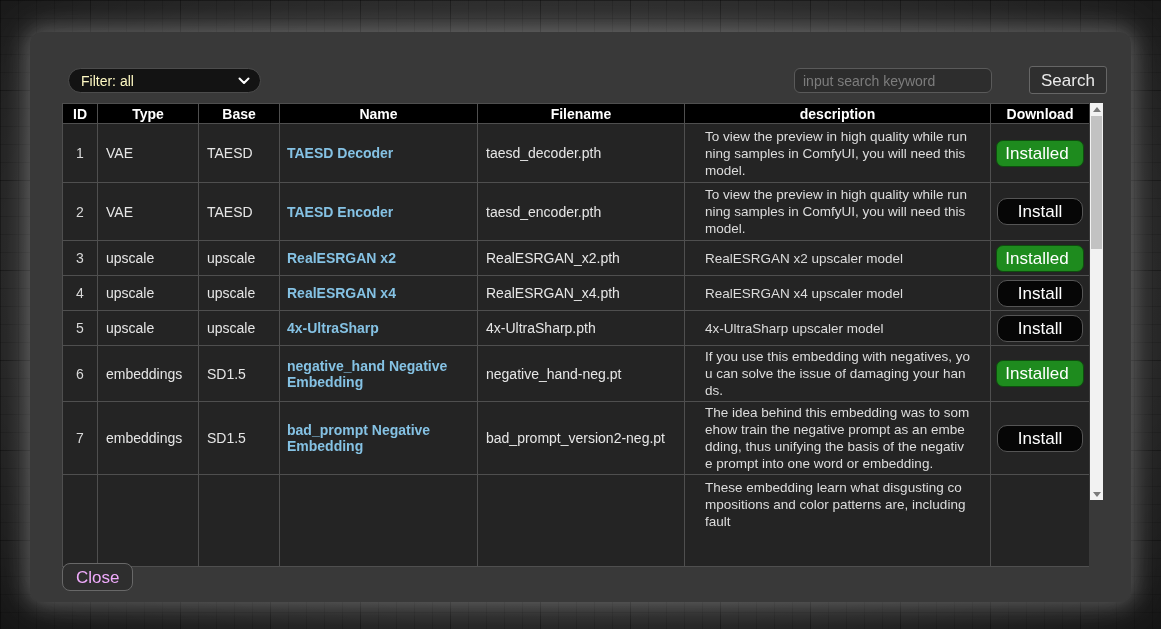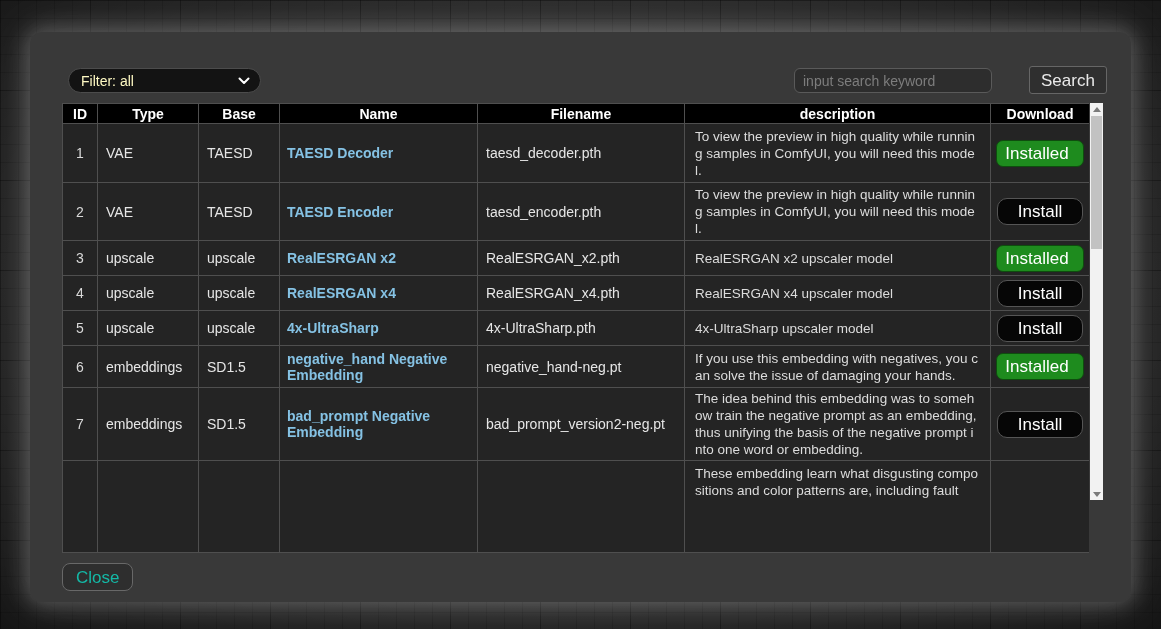--- a/index.html
+++ b/index.html
@@ -67,21 +67,21 @@
   tbody tr:nth-child(8){height:92px;}
   td.c-id{text-align:center;color:#d9d9d9;}
   td.c-type,td.c-base,td.c-file{padding-left:8px;}
   td.c-name{padding-left:7px;}
   td.c-name a{
     color:#85c2e4;font-weight:bold;
     text-decoration-color:#4156c8;cursor:pointer;
   }
   td.c-desc{
     color:#dcdcdc;font-size:13.5px;line-height:17px;
-    word-break:break-all;padding:2px 10px;vertical-align:middle;margin-left:6px;
+    word-break:break-all;padding:2px 20px;vertical-align:middle;margin-left:6px;
   }
   tbody tr:nth-child(8) td.c-desc{vertical-align:top;padding-top:4px;}
   td.c-dl{text-align:center;}
   .dl-btn{
     font-size:17px;color:#fff;cursor:pointer;line-height:1;
     background:#060606;border:1px solid #555;border-radius:10px;
     padding:4px 14px;min-width:86px;
   }
   .dl-btn.installed{
     background:#1e8b1e;border:1px solid #0e4d0e;border-radius:7px;padding-left:8px;
@@ -93,21 +93,21 @@
   .sb-btn.up{top:0;}
   .sb-btn.down{bottom:0;}
   .tri-up{width:0;height:0;border-left:4px solid transparent;border-right:4px solid transparent;border-bottom:5px solid #7a7a7a;}
   .tri-down{width:0;height:0;border-left:4px solid transparent;border-right:4px solid transparent;border-top:5px solid #7a7a7a;}
   .sb-thumb{position:absolute;left:1px;top:13px;width:11px;height:133px;background:#c2c2c2;cursor:pointer;}
 
   
   .close-btn{
     position:absolute;left:32px;top:531px;height:28px;padding:0 13px;
     background:#2e2e2e;border:1px solid #686868;border-radius:8px;
-    color:#14b8a6;font-size:17px;cursor:pointer;line-height:1;
+    color:#f0abfc;font-size:17px;cursor:pointer;line-height:1;
   }
 </style>
 </head>
 <body>
 
 <div class="screen">
   <div class="dialog">
 
     <div class="filter-select">
       <span class="label">Filter: all</span>

